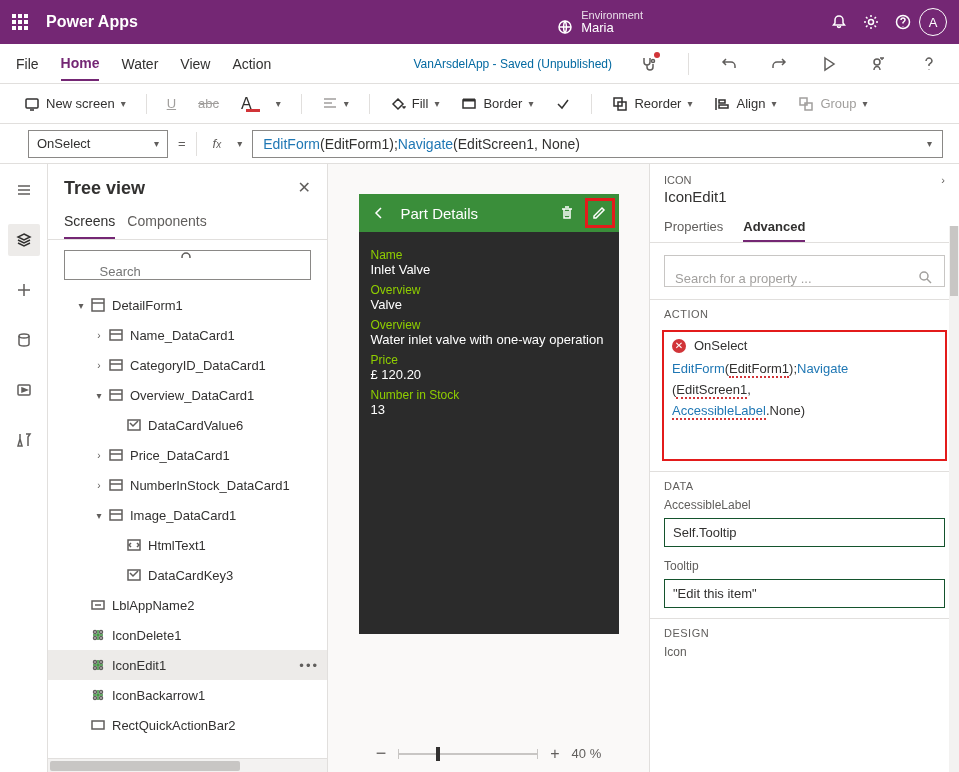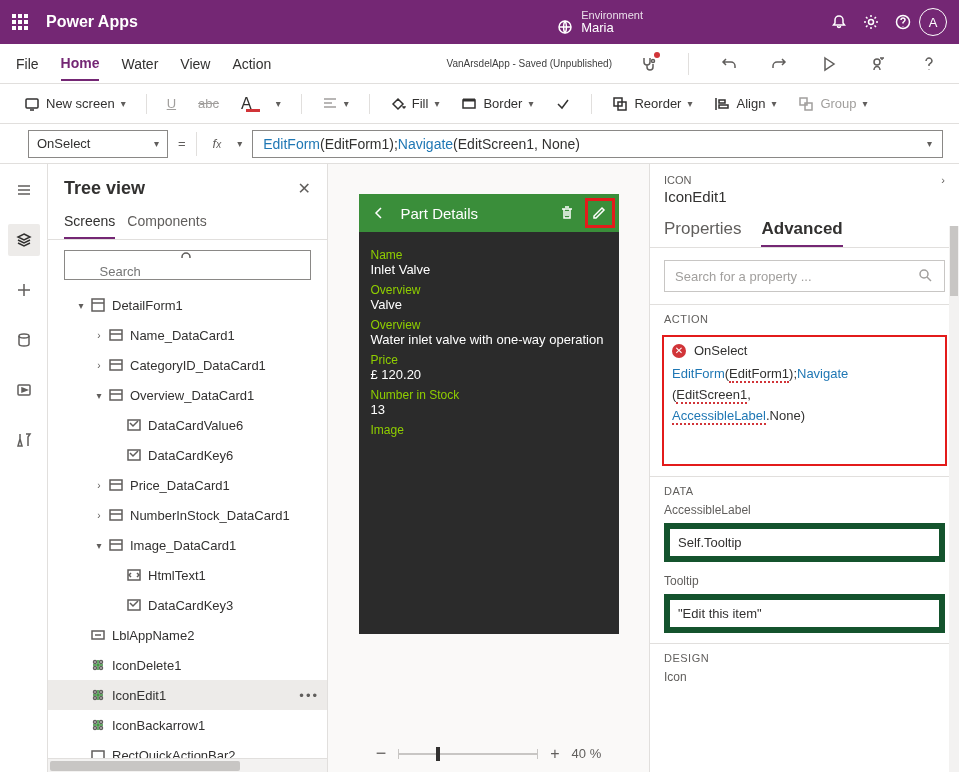--- a/index.html
+++ b/index.html
@@ -14,21 +14,21 @@
 .header .env-txt { display:flex; flex-direction:column; line-height:1.1; }
 .header .env-txt small { font-size:11px; opacity:.85; }
 .header .env-txt span { font-size:13px; }
 .header .hbtn { width:32px; height:32px; display:flex; align-items:center; justify-content:center; cursor:pointer; }
 .header .avatar { width:28px; height:28px; border:1px solid #fff; border-radius:50%; display:flex; align-items:center; justify-content:center; font-size:13px; }
 
 
 .menurow { height:40px; display:flex; align-items:center; padding:0 16px; border-bottom:1px solid #e1dfdd; gap:22px; }
 .menurow .mitem { font-size:14px; color:#323130; cursor:pointer; padding:8px 0; }
 .menurow .mitem.active { color:#742774; border-bottom:2px solid #742774; font-weight:600; }
-.menurow .apptitle { margin-left:auto; color:#404040; font-size:10px; }
+.menurow .apptitle { margin-left:auto; color:#0369a1; font-size:12px; }
 .menurow .iconbtn { width:28px; height:28px; display:flex; align-items:center; justify-content:center; color:#605e5c; cursor:pointer; font-size:16px; }
 .menurow .dot { position:relative; }
 .menurow .dot::after { content:''; position:absolute; top:2px; right:2px; width:6px; height:6px; background:#d13438; border-radius:50%; }
 
 
 .toolbar { height:40px; display:flex; align-items:center; padding:0 16px; border-bottom:1px solid #e1dfdd; gap:6px; color:#323130; }
 .tbbtn { display:flex; align-items:center; gap:6px; padding:4px 8px; cursor:pointer; font-size:13px; border-radius:2px; }
 .tbbtn.disabled { color:#a19f9d; }
 .tbsep { width:1px; height:20px; background:#e1dfdd; margin:0 6px; }
 .chev { font-size:10px; color:#605e5c; }
@@ -43,21 +43,21 @@
 .fbar .formula .fn { color:#1F77B4; }
 
 
 .main { display:flex; height:608px; }
 .leftrail { width:48px; border-right:1px solid #e1dfdd; display:flex; flex-direction:column; align-items:center; padding-top:10px; gap:18px; color:#605e5c; }
 .leftrail .ritem { width:32px; height:32px; display:flex; align-items:center; justify-content:center; cursor:pointer; border-radius:2px; }
 .leftrail .ritem.active { background:#edebe9; color:#323130; }
 
 
 .treepanel { width:280px; border-right:1px solid #e1dfdd; display:flex; flex-direction:column; }
-.treepanel .thead { display:flex; align-items:center; padding:14px 16px 6px; }
+.treepanel .thead { display:flex; align-items:flex-start; padding:14px 16px 6px; }
 .treepanel .thead h2 { font-size:18px; font-weight:600; flex:1; }
 .treepanel .tabs { display:flex; gap:12px; padding:0 16px; border-bottom:1px solid #e1dfdd; }
 .treepanel .tabs .tab { padding:8px 0; font-size:14px; cursor:pointer; }
 .treepanel .tabs .tab.active { border-bottom:2px solid #742774; color:#323130; font-weight:400; }
 .treepanel .tabs .tab.inactive { color:#605e5c; }
 .treepanel .search { margin:10px 16px; height:30px; border:1px solid #8a8886; display:flex; align-items:center; padding:0 8px; color:#605e5c; gap:6px;flex-direction:column; }
 .treepanel .search input { border:none; outline:none; flex:1; font-size:13px; }
 .treelist { flex:1; overflow:auto; font-size:13px; }
 .tnode { display:flex; align-items:center; height:30px; padding-right:8px; cursor:pointer; }
 .tnode.selected { background:#edebe9; }
@@ -81,25 +81,25 @@
 .zoom .track { width:140px; height:2px; background:#c8c6c4; position:relative; }
 .zoom .track::before, .zoom .track::after { content:''; position:absolute; top:-4px; width:1px; height:10px; background:#c8c6c4; }
 .zoom .track::before { left:0; } .zoom .track::after { right:0; }
 .zoom .handle { position:absolute; left:38px; top:-6px; width:4px; height:14px; background:#323130; }
 
 
 .proppanel { width:310px; border-left:1px solid #e1dfdd; display:flex; flex-direction:column; position:relative; }
 .proppanel .small { padding:10px 14px 2px; font-size:11px; color:#605e5c; display:flex; justify-content:space-between; align-items:center; }
 .proppanel .elname { padding:0 14px 8px; font-size:15px; }
 .proppanel .ptabs { display:flex; gap:20px; padding:0 14px; border-bottom:1px solid #e1dfdd; }
-.proppanel .ptabs .pt { padding:6px 0; font-size:17px; cursor:pointer; color:#605e5c; }
+.proppanel .ptabs .pt { padding:6px 0; font-size:13px; cursor:pointer; color:#605e5c; }
 .proppanel .ptabs .pt.active { border-bottom:2px solid #742774; color:#323130; font-weight:600; }
-.proppanel .psearch { margin:12px 14px; height:32px; border:1px solid #c8c6c4; display:flex; align-items:center; padding:0 10px; color:#605e5c; justify-content:space-between; }
+.proppanel .psearch { margin:12px 14px; height:32px; border:1px solid #c8c6c4; display:flex; align-items:flex-end; padding:0 10px; color:#605e5c; justify-content:space-between; }
 .proppanel .section { padding:8px 14px 4px; font-size:11px; color:#605e5c; letter-spacing:.5px; border-top:1px solid #e1dfdd; }
-.propbox { margin:4px 14px 10px; border:6px solid #14532d; padding:6px 8px; min-height:28px; font-size:13px; display:flex; align-items:center; }
+.propbox { margin:4px 14px 10px; border:1px solid #14532d; padding:6px 8px; min-height:28px; font-size:13px; display:flex; align-items:center; }
 .actionbox { margin:6px 12px 10px; border:2px solid #e31b1b; padding:6px 8px 38px; position:relative; }
 .actionbox .ahead { display:flex; align-items:center; gap:8px; margin-bottom:6px; }
 .actionbox .ax { width:14px; height:14px; border-radius:50%; background:#d13438; color:#fff; font-size:10px; display:flex; align-items:center; justify-content:center; }
 .actionbox .code { font-family:Consolas,monospace; font-size:13px; line-height:1.6; }
 .actionbox .code .fn { color:#1F77B4; }
 .actionbox .code .err { border-bottom:2px dotted #d13438; }
 .plabel { padding:2px 14px; font-size:12px; color:#605e5c; }
 .vscroll { position:absolute; right:0; top:62px; bottom:0; width:10px; background:#f3f2f1; }
 .vscroll .vthumb { position:absolute; top:0; left:1px; width:8px; height:70px; background:#c8c6c4; }
 
@@ -382,30 +382,20 @@
         </div>
         <div class="tnode" style="padding-left: 62px;">
           <span class="tw"></span>
           <span class="ticon">
             <svg>
               <rect x="2" y="3" width="12" height="10"></rect>
               <path d="M4 6l3 3 5-5"></path>
             </svg>
           </span>
           <span>DataCardValue6</span>
-        </div>
-        <div class="tnode" style="padding-left: 62px;">
-          <span class="tw"></span>
-          <span class="ticon">
-            <svg>
-              <rect x="2" y="3" width="12" height="10"></rect>
-              <path d="M4 6l3 3 5-5"></path>
-            </svg>
-          </span>
-          <span>DataCardKey6</span>
         </div>
         <div class="tnode" style="padding-left: 44px;">
           <span class="tw">›</span>
           <span class="ticon">
             <svg>
               <rect x="2" y="3" width="12" height="10"></rect>
               <path d="M2 7h12"></path>
             </svg>
           </span>
           <span>Price_DataCard1</span>
@@ -540,21 +530,20 @@
           <div class="lbl">Name</div>
           <div class="val">Inlet Valve</div>
           <div class="lbl">Overview</div>
           <div class="val">Valve</div>
           <div class="lbl">Overview</div>
           <div class="val">Water inlet valve with one-way operation</div>
           <div class="lbl">Price</div>
           <div class="val">£ 120.20</div>
           <div class="lbl">Number in Stock</div>
           <div class="val">13</div>
-          <div class="lbl">Image</div>
           <div class="val"></div>
         </div>
     </div>
     <div class="zoom">
       <span style="cursor:pointer;font-size:18px">−</span>
       <div class="track">
           <div class="handle"></div>
         </div>
       <span style="cursor:pointer;font-size:16px">+</span>
       <span>40  %</span>

